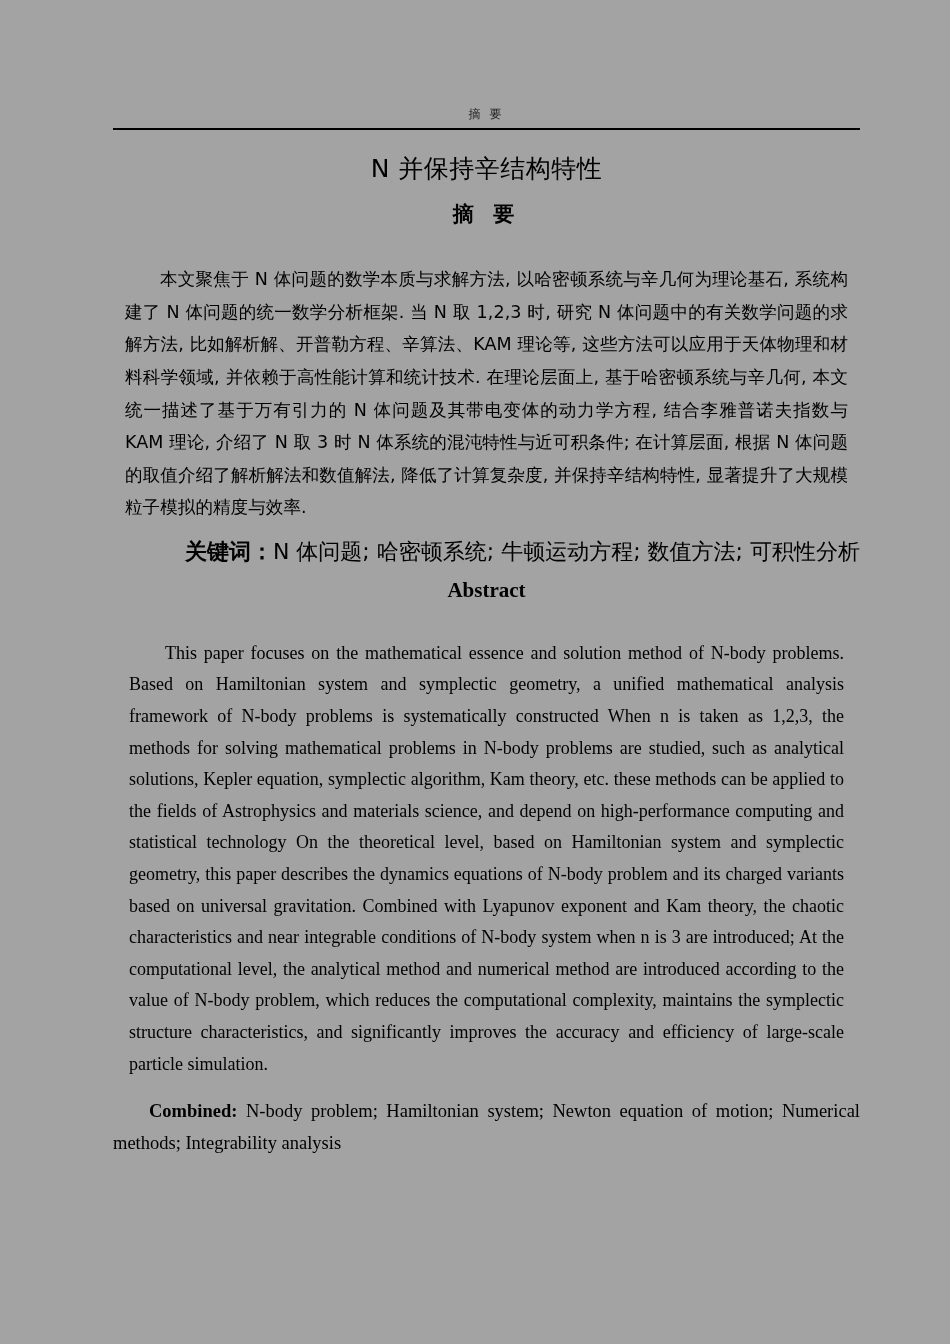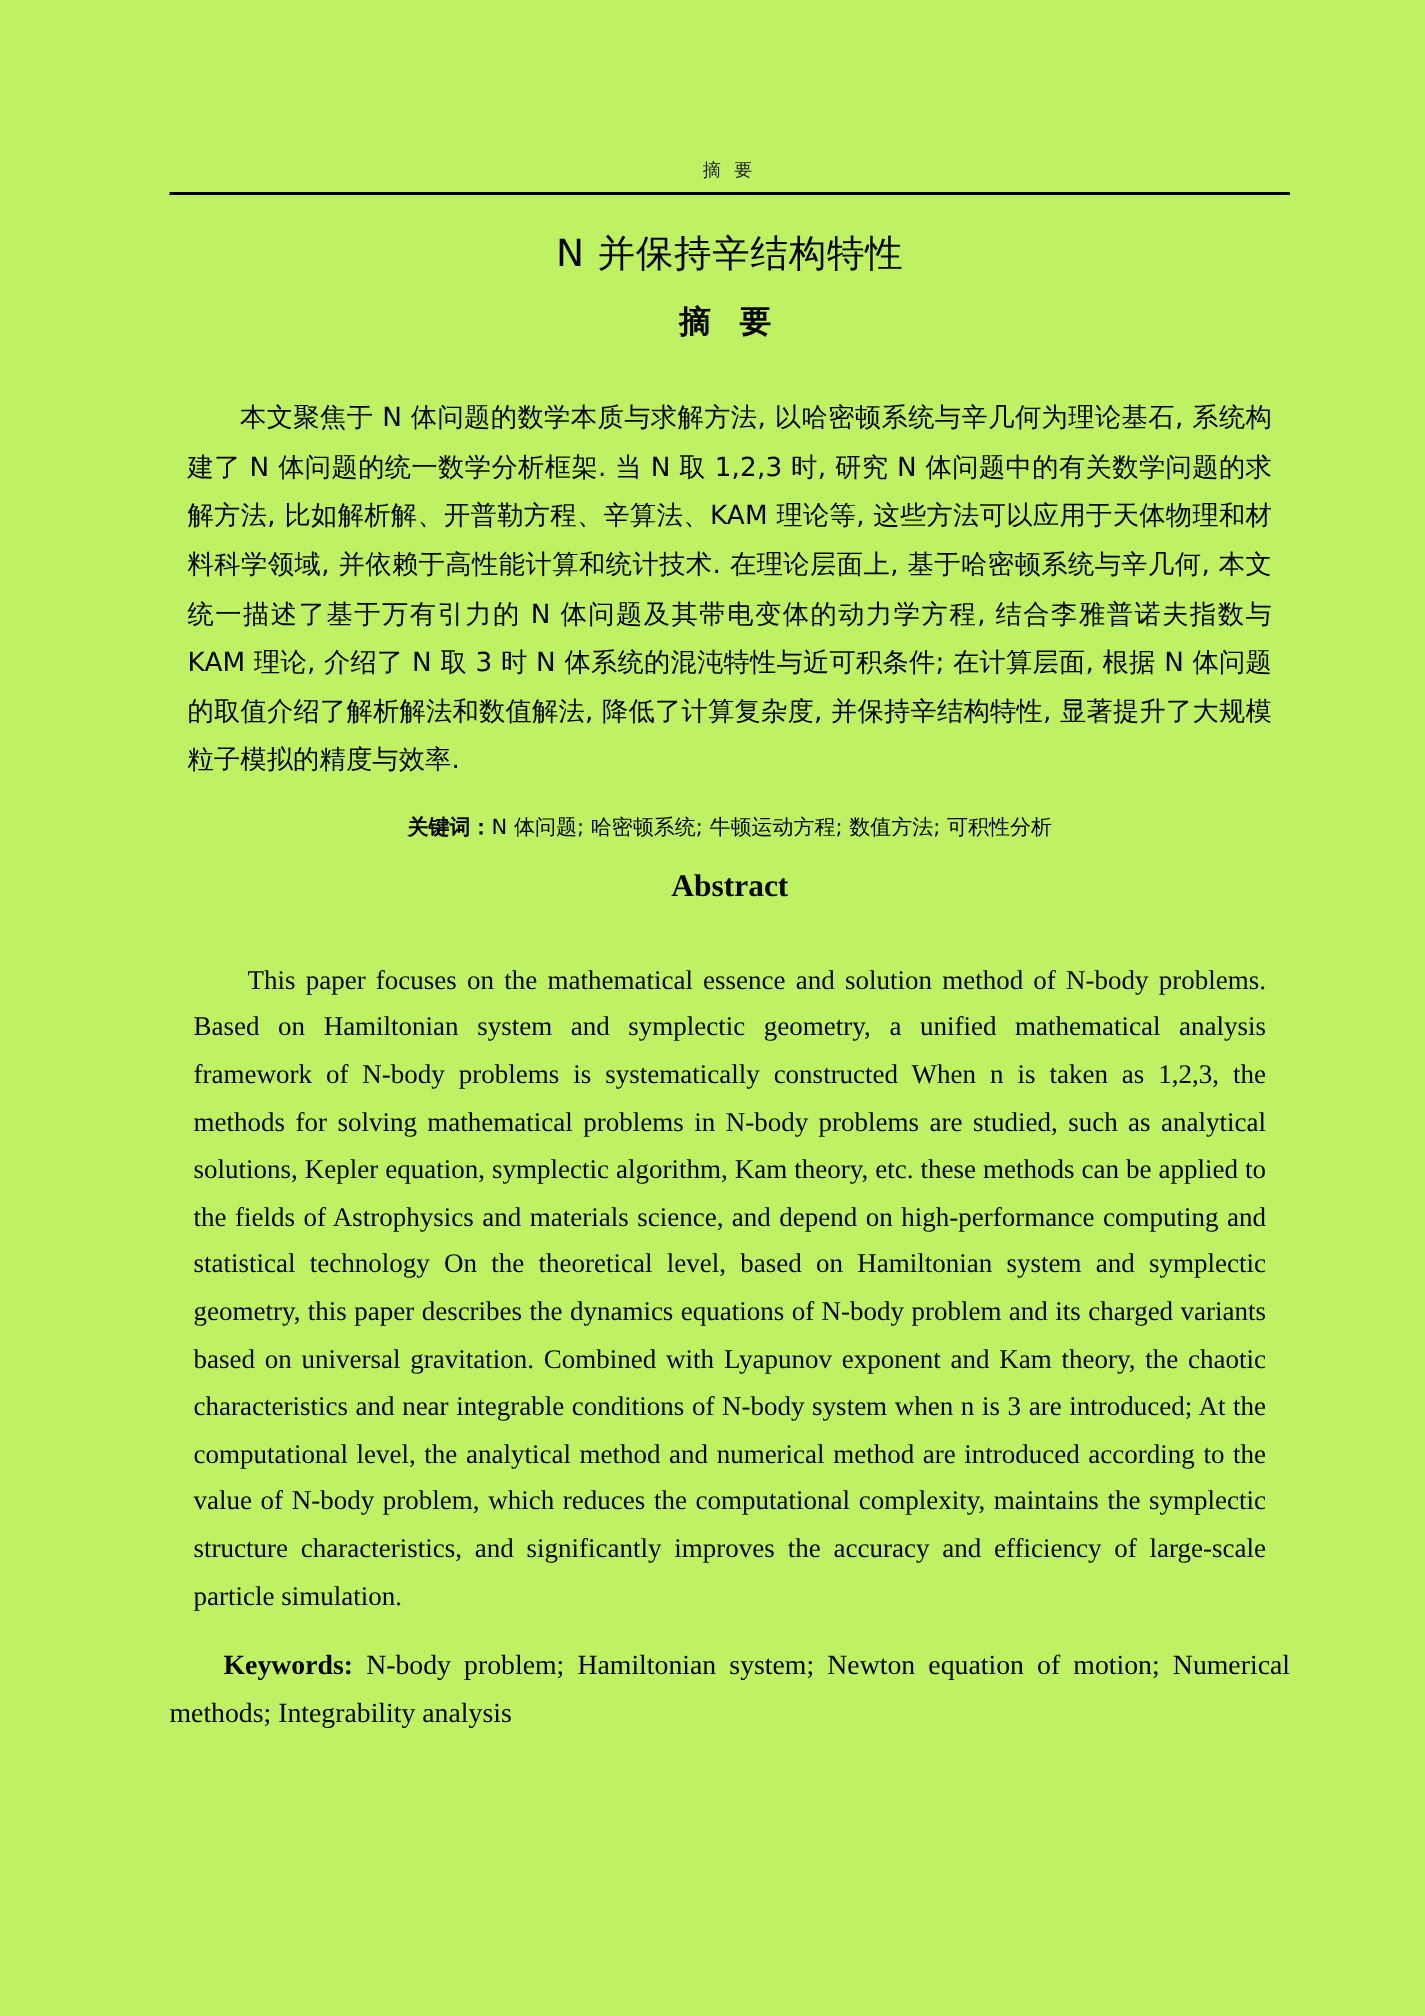--- a/index.html
+++ b/index.html
@@ -16,21 +16,21 @@
     color: #000000;
     overflow: hidden;
   }
 
   .page {
     position: absolute;
     left: 0;
     top: 0;
     width: 950px;
     height: 1344px;
-    background: #bef264;
+    background: #a3a3a3;
   }
 
   
   .running-header {
     position: absolute;
     left: 113px;
     top: 104px;
     width: 747px;
     text-align: center;
   }
@@ -89,23 +89,23 @@
     text-align: justify;
     text-justify: inter-ideograph;
     text-indent: 2em;
     margin: 12px;
     padding-top: 22px;
     letter-spacing: 0.1px;
   }
 
   .cn-keywords {
     font-family: "DejaVu Sans", "Liberation Sans", sans-serif;
-    font-size: 14px;
+    font-size: 22px;
     line-height: 32.6px;
-    text-align: center;
+    text-align: right;
     margin: 0;
     text-indent: 0;
   }
   .cn-keywords .kw-label {
     font-weight: 700;
   }
 
   
   .en-title {
     font-family: "Liberation Serif", "DejaVu Serif", serif;
@@ -168,17 +168,17 @@
     <p class="cn-keywords">
       <span class="kw-label">关键词：</span><span>N 体问题; 哈密顿系统; 牛顿运动方程; 数值方法; 可积性分析</span>
     </p>
 
 
     <h2 class="en-abstract-heading">Abstract</h2>
 
     <p class="en-body">This paper focuses on the mathematical essence and solution method of N-body problems. Based on Hamiltonian system and symplectic geometry, a unified mathematical analysis framework of N-body problems is systematically constructed When n is taken as 1,2,3, the methods for solving mathematical problems in N-body problems are studied, such as analytical solutions, Kepler equation, symplectic algorithm, Kam theory, etc. these methods can be applied to the fields of Astrophysics and materials science, and depend on high-performance computing and statistical technology On the theoretical level, based on Hamiltonian system and symplectic geometry, this paper describes the dynamics equations of N-body problem and its charged variants based on universal gravitation. Combined with Lyapunov exponent and Kam theory, the chaotic characteristics and near integrable conditions of N-body system when n is 3 are introduced; At the computational level, the analytical method and numerical method are introduced according to the value of N-body problem, which reduces the computational complexity, maintains the symplectic structure characteristics, and significantly improves the accuracy and efficiency of large-scale particle simulation.</p>
 
     <p class="en-keywords">
-      <span class="kw-label">Keywords:</span><span> N-body problem; Hamiltonian system; Newton equation of motion; Numerical methods; Integrability analysis</span>
+      <span class="kw-label">Combined:</span><span> N-body problem; Hamiltonian system; Newton equation of motion; Numerical methods; Integrability analysis</span>
     </p>
 
   </div>
 </div>
 
 </body></html>

